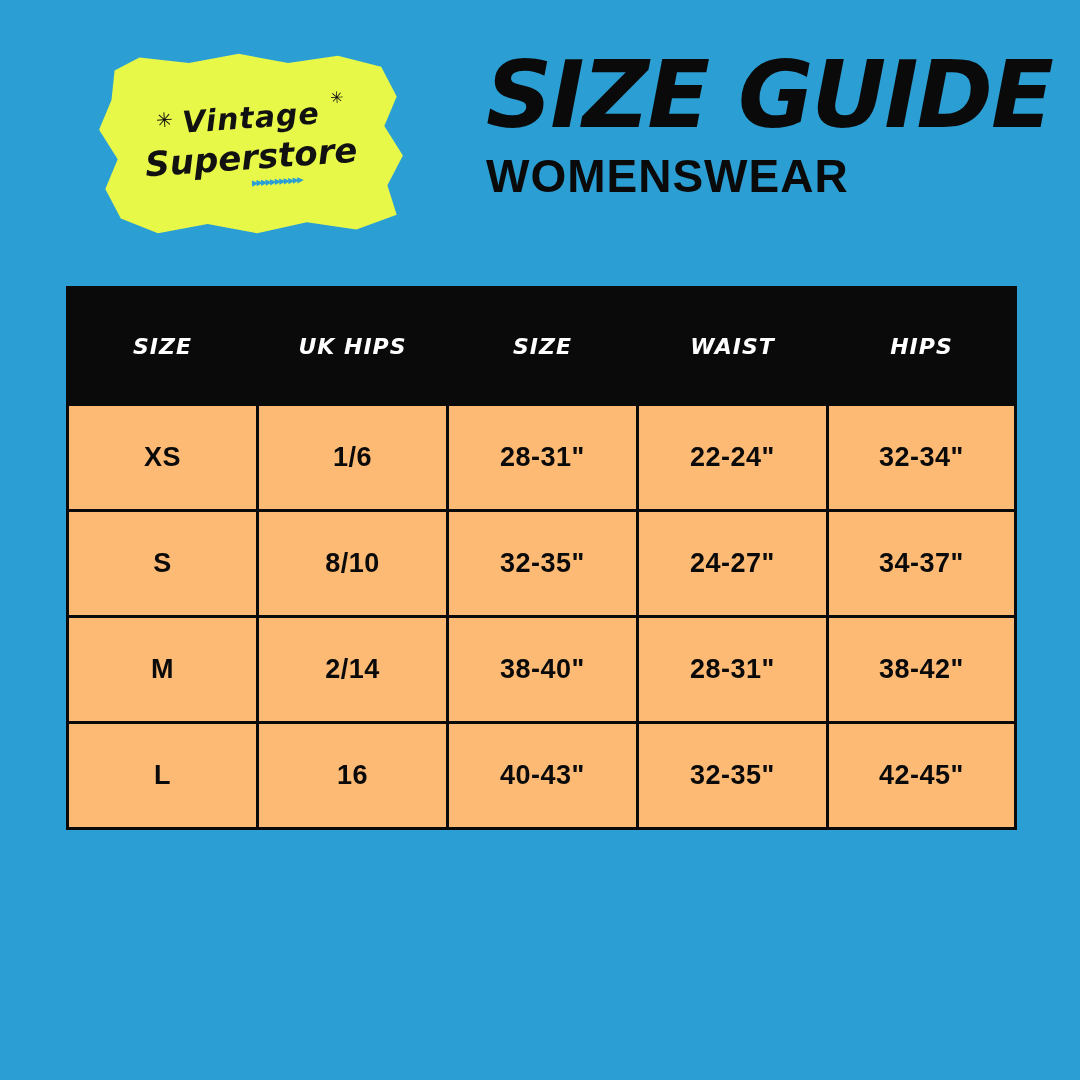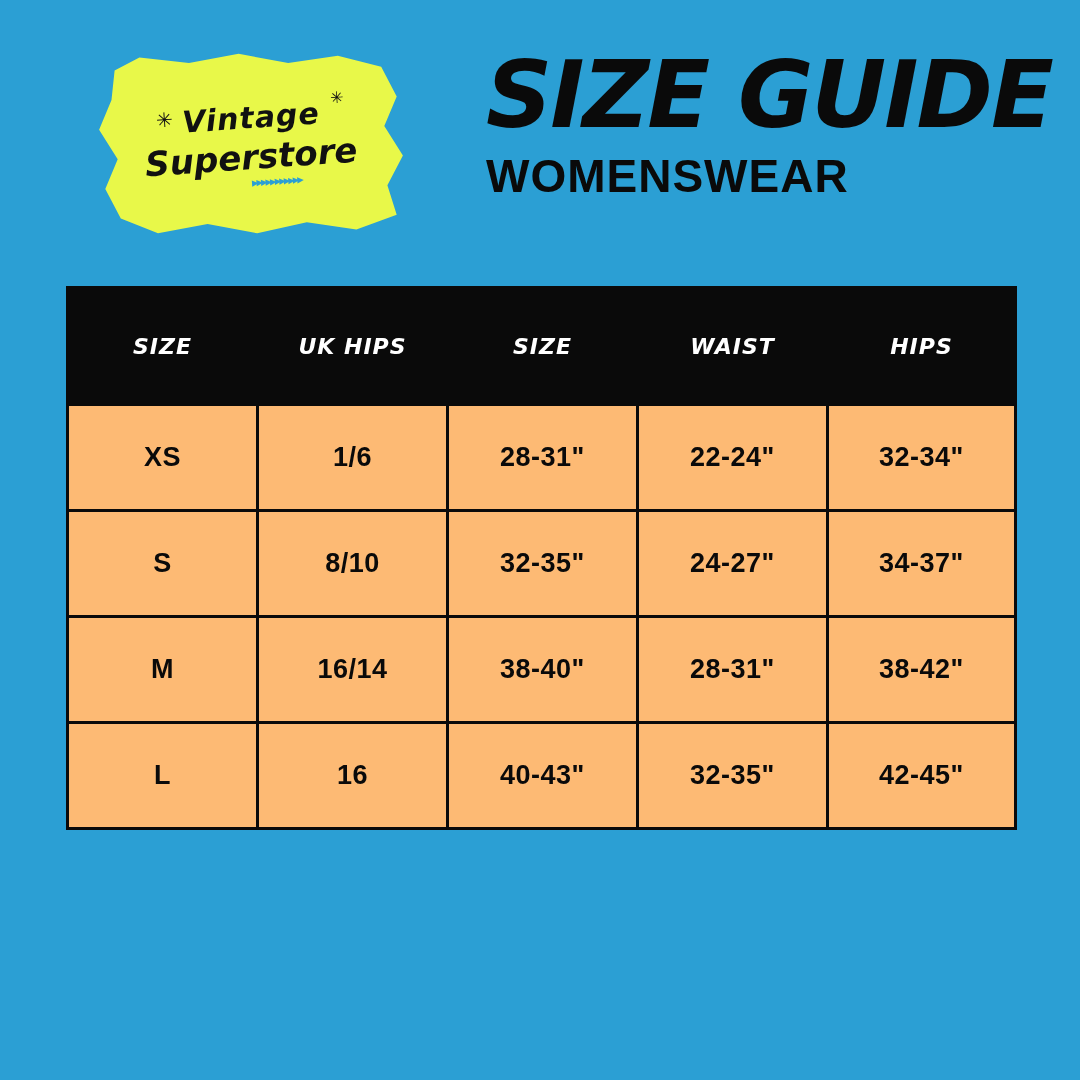--- a/index.html
+++ b/index.html
@@ -205,21 +205,21 @@
     </tr>
     <tr>
       <td>S</td>
       <td>8/10</td>
       <td>32-35"</td>
       <td>24-27"</td>
       <td>34-37"</td>
     </tr>
     <tr>
       <td>M</td>
-      <td>16/14</td>
+      <td>2/14</td>
       <td>38-40"</td>
       <td>28-31"</td>
       <td>38-42"</td>
     </tr>
     <tr>
       <td>L</td>
       <td>16</td>
       <td>40-43"</td>
       <td>32-35"</td>
       <td>42-45"</td>

